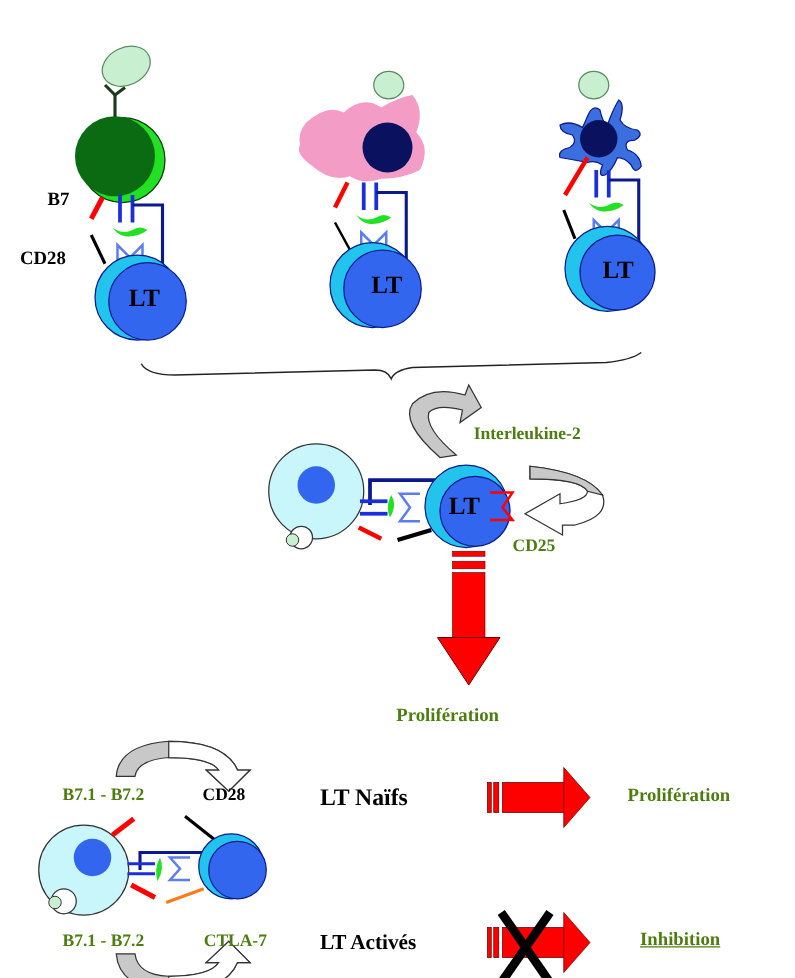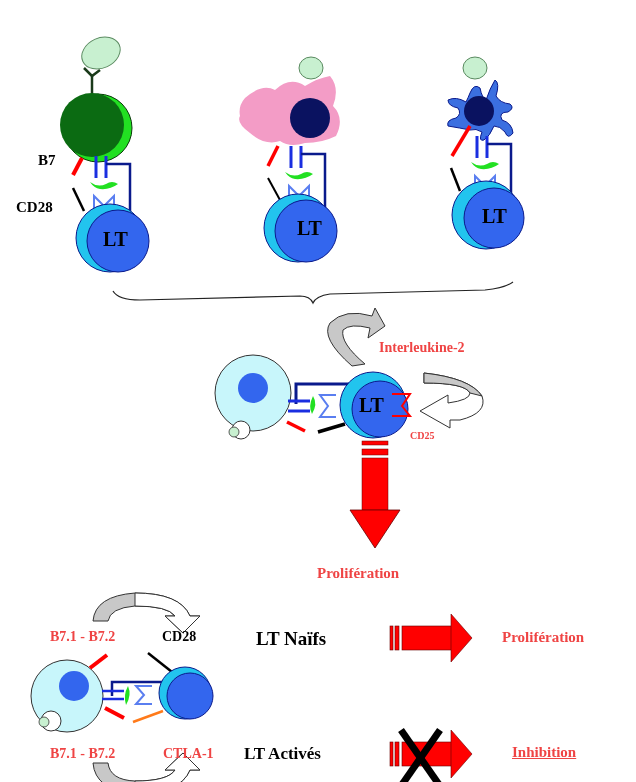--- a/index.html
+++ b/index.html
@@ -1,19 +1,19 @@
 <!DOCTYPE html>
 <html><head>
 <meta charset="utf-8">
 <style>
   html, body { margin:0; padding:0; background:#ffffff; }
   #stage { position:relative; width:592px; height:782px; overflow:hidden; background:#fff;margin-top:28px; }
   svg { position:absolute; left:0; top:0; }
   .txt { position:absolute; font-family:"Liberation Serif", serif; font-weight:bold; white-space:nowrap; }
-  .red { color:#ef4444; }
+  .red { color:#4d7c0f; }
   .blk { color:#000; }
 </style>
 </head>
 <body>
 
 <div id="stage">
 <svg width="636" height="782" viewBox="0 0 636 782">
   <defs>
     <g id="synapse">
 
@@ -144,25 +144,25 @@
 </svg>
 
 <div class="txt blk" style="left:38px;top:124px;font-size:15px;">B7</div>
 <div class="txt blk" style="left:16px;top:171px;font-size:15px;">CD28</div>
 <div class="txt blk" style="left:103px;top:200px;font-size:20px;">LT</div>
 <div class="txt blk" style="left:297px;top:189px;font-size:20px;">LT</div>
 <div class="txt blk" style="left:482px;top:177px;font-size:20px;">LT</div>
 
 <div class="txt blk" style="left:359px;top:366px;font-size:20px;">LT</div>
 <div class="txt red" style="left:379px;top:312px;font-size:14px;">Interleukine-2</div>
-<div class="txt red" style="left:410px;top:402px;font-size:10px;">CD25</div>
+<div class="txt red" style="left:410px;top:402px;font-size:14px;">CD25</div>
 <div class="txt red" style="left:317px;top:537px;font-size:15px;">Prolifération</div>
 
 <div class="txt red" style="left:50px;top:601px;font-size:14px;">B7.1 - B7.2</div>
 <div class="txt blk" style="left:162px;top:601px;font-size:14px;">CD28</div>
 <div class="txt red" style="left:50px;top:718px;font-size:14px;">B7.1 - B7.2</div>
-<div class="txt red" style="left:163px;top:718px;font-size:14px;">CTLA-1</div>
+<div class="txt red" style="left:163px;top:718px;font-size:14px;">CTLA-7</div>
 
 <div class="txt blk" style="left:256px;top:600px;font-size:19px;">LT Naïfs</div>
 <div class="txt red" style="left:502px;top:601px;font-size:15px;">Prolifération</div>
-<div class="txt blk" style="left:244px;top:716px;font-size:17px;">LT Activés</div>
+<div class="txt blk" style="left:256px;top:716px;font-size:17px;">LT Activés</div>
 <div class="txt red" style="left:512px;top:716px;font-size:15px;text-decoration:underline;">Inhibition</div>
 </div>
 
 </body></html>

